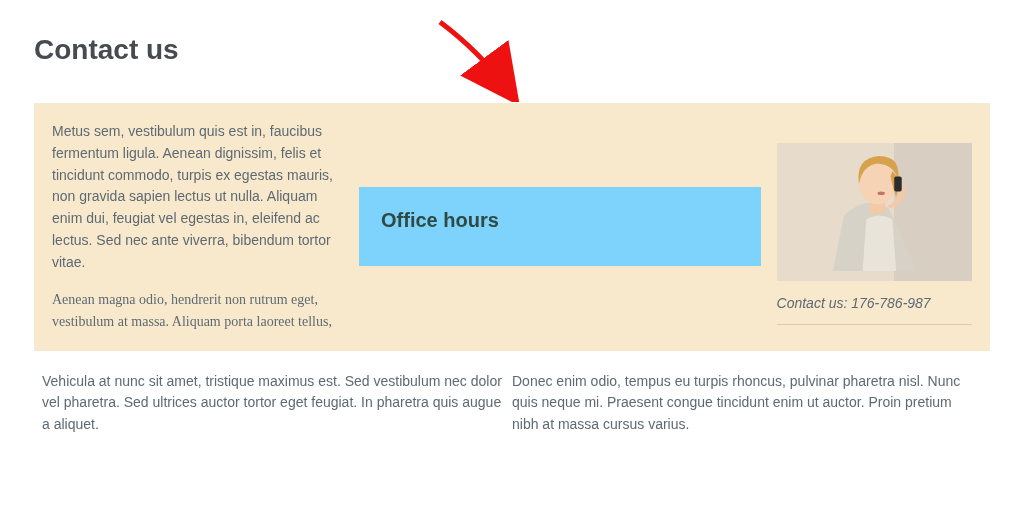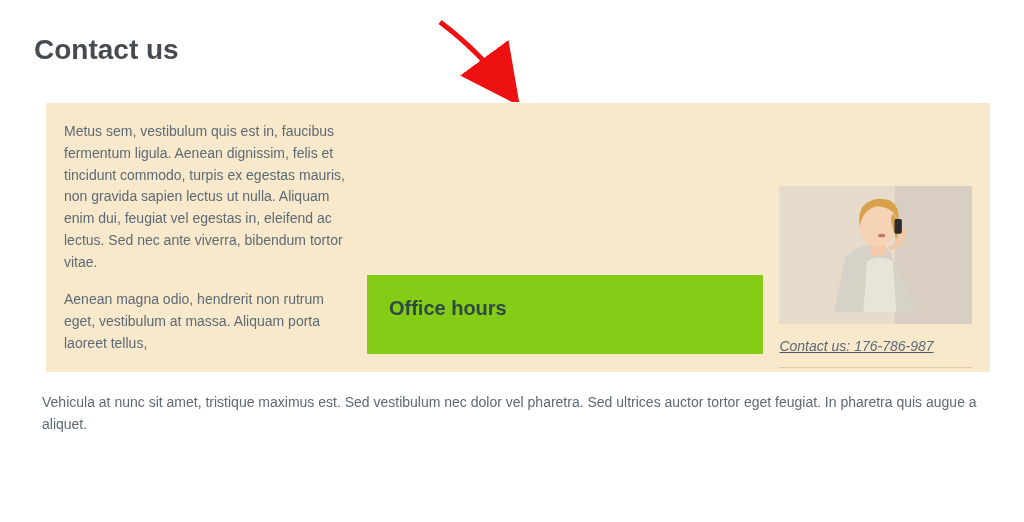--- a/index.html
+++ b/index.html
@@ -14,53 +14,51 @@
   }
   .page-title {
     font-size: 28px;
     font-weight: 700;
     color: #454b50;
     margin-bottom: 32px;
   }
   .top-box {
     background: #f9e9cc;
     display: flex;
-    align-items: flex-end;
-    margin-left: 12px;
+    align-items: center;
   }
   .col-left {
     flex: 0 0 34%;
     padding: 18px 18px 18px 18px;
     color: #5d6a74;
   }
-  .col-left p + p { margin-top: 16px; }
+  .col-left p + p { margin-top: 16px; font-family: Liberation Serif, serif; }
   .col-mid {
     flex: 0 0 42%;
-    background: #84cc16;
+    background: #7dd3fc;
     padding: 18px 22px;
     color: #3a5650;
     margin: 18px 0;
   }
   .col-mid h3 {
     font-size: 20px;
     font-weight: 700;
     color: #2f4a44;
     margin-bottom: 12px;
   }
   .col-mid ul {
     list-style: disc;
     padding-left: 32px;
     margin-bottom: 14px;
   }
   .col-mid li { padding: 2px 0; color: #37544e; }
   .col-mid p { color: #37544e; }
   .col-right {
     flex: 0 0 24%;
     padding: 18px 18px 4px 16px;
-    text-decoration: underline;
   }
   .photo {
     width: 100%;
     height: 138px;
     background: linear-gradient(to right,#e7dccb 0%,#e7dccb 60%,#d8cfc2 60%,#d8cfc2 100%);
     position: relative;
     overflow: hidden;
     margin-bottom: 12px;
   }
   
@@ -122,20 +120,21 @@
 
         <ellipse cx="112" cy="54" rx="4" ry="2" fill="#c4716a"></ellipse>
       </svg>
     </div>
     <div class="contact-line">Contact us: 176-786-987</div>
   </div>
 </div>
 
 <div class="bottom-row">
   <p>Vehicula at nunc sit amet, tristique maximus est. Sed vestibulum nec dolor vel pharetra. Sed ultrices auctor tortor eget feugiat. In pharetra quis augue a aliquet.</p>
+  <p>Donec enim odio, tempus eu turpis rhoncus, pulvinar pharetra nisl. Nunc quis neque mi. Praesent congue tincidunt enim ut auctor. Proin pretium nibh at massa cursus varius.</p>
 </div>
 
 <svg class="arrow" width="110" height="90">
   <defs>
     <marker id="ah" markerWidth="12" markerHeight="12" refX="8" refY="6" orient="auto">
       <path d="M0 0 L12 6 L0 12 Z" fill="#e11"></path>
     </marker>
   </defs>
   <path d="M10 10 Q50 40 78 78" stroke="#e11" stroke-width="5" fill="none" marker-end="url(#ah)"></path>
 </svg>

